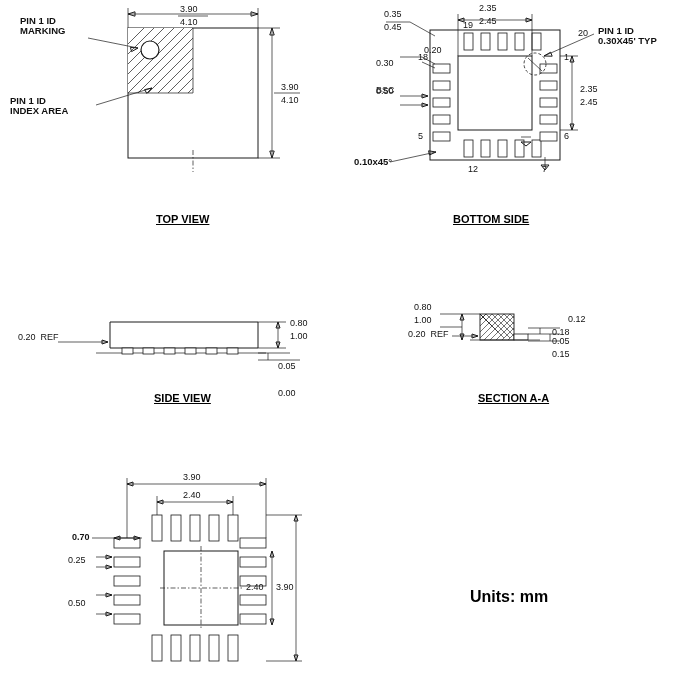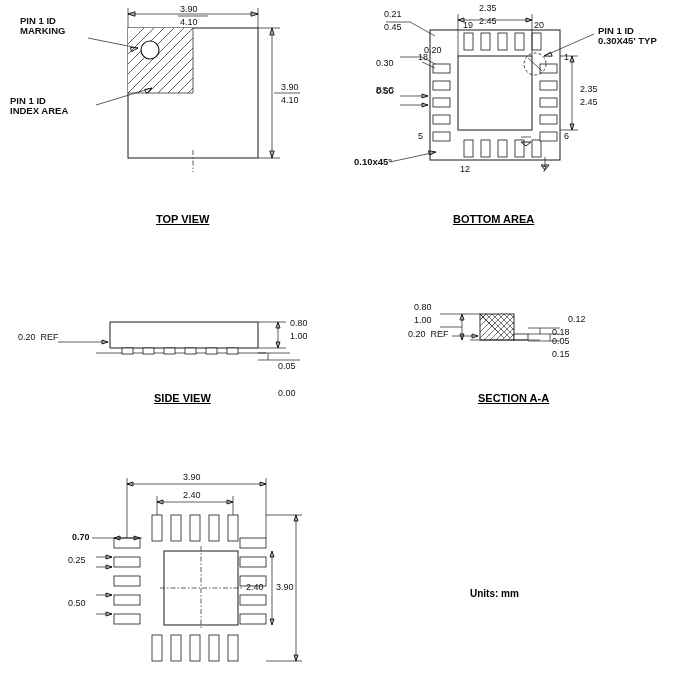--- a/index.html
+++ b/index.html
@@ -26,21 +26,21 @@
   .lbl.bold { font-weight: bold; font-size: 9.5px; }
   .viewtitle {
     position: absolute;
     font-size: 11px;
     font-weight: bold;
     text-decoration: underline;
     white-space: nowrap;
   }
   .units {
     position: absolute;
-    font-size: 10px;
+    font-size: 16px;
     font-weight: bold;
     white-space: nowrap;
   }
   svg { position: absolute; left: 0; top: 0; overflow: visible; }
   .ln { stroke: #1a1a1a; stroke-width: 1; fill: none; }
   .ln-thin { stroke: #1a1a1a; stroke-width: 0.7; fill: none; }
   .ln-dash { stroke: #1a1a1a; stroke-width: 0.7; fill: none; stroke-dasharray: 5 2 1.5 2; }
   .pad { fill: #ffffff; stroke: #1a1a1a; stroke-width: 0.8; }
 </style>
 </head>
@@ -184,45 +184,45 @@
     <path class="ln" d="M186,146 l-5,-4 l10,0 z" fill="#1a1a1a"></path>
     <path class="ln" d="M205,170 l-4,-5 l8,0 z" fill="#1a1a1a"></path>
     <line class="ln-thin" x1="205" y1="157" x2="205" y2="167"></line>
     <line class="ln-thin" x1="181" y1="137" x2="191" y2="137"></line>
   </svg>
 
   <div class="lbl bold" style="left:258px;top:26px;">PIN 1 ID
 0.30X45' TYP</div>
   <div class="lbl bold" style="left:14px;top:157px;">0.10x45°</div>
 
-  <div class="lbl" style="left:44px;top:9px;">0.21</div>
+  <div class="lbl" style="left:44px;top:9px;">0.35</div>
   <div class="lbl" style="left:44px;top:22px;text-align:right;">0.45</div>
 
   <div class="lbl" style="left:139px;top:3px;">2.35</div>
   <div class="lbl" style="left:139px;top:16px;">2.45</div>
 
   <div class="lbl" style="left:36px;top:45px;margin-left:48px;">0.20</div>
   <div class="lbl" style="left:36px;top:58px;">0.30</div>
 
   <div class="lbl" style="left:36px;top:86px;">0.50</div>
   <div class="lbl" style="left:36px;top:85px;">BSC</div>
 
   <div class="lbl" style="left:240px;top:84px;">2.35</div>
   <div class="lbl" style="left:240px;top:97px;">2.45</div>
 
   <div class="lbl" style="left:123px;top:20px;">19</div>
-  <div class="lbl" style="left:194px;top:20px;">20</div>
+  <div class="lbl" style="left:194px;top:28px;padding-left:44px;">20</div>
   <div class="lbl" style="left:78px;top:52px;">18</div>
   <div class="lbl" style="left:78px;top:131px;">5</div>
-  <div class="lbl" style="left:120px;top:164px;">12</div>
+  <div class="lbl" style="left:128px;top:164px;">12</div>
   <div class="lbl" style="left:202px;top:164px;">7</div>
   <div class="lbl" style="left:224px;top:52px;">1</div>
   <div class="lbl" style="left:224px;top:131px;">6</div>
 
-  <div class="viewtitle" style="left:113px;top:213px;">BOTTOM AREA</div>
+  <div class="viewtitle" style="left:113px;top:213px;">BOTTOM SIDE</div>
 </div>
 
 <div class="abs" style="left:0;top:280px;width:340px;height:140px;">
   <svg width="340" height="140">
 
     <path class="ln" d="M110,42 L258,42 L258,68 L110,68 Z"></path>
 
     <line class="ln-thin" x1="96" y1="73" x2="266" y2="73"></line>
 
     <g>

